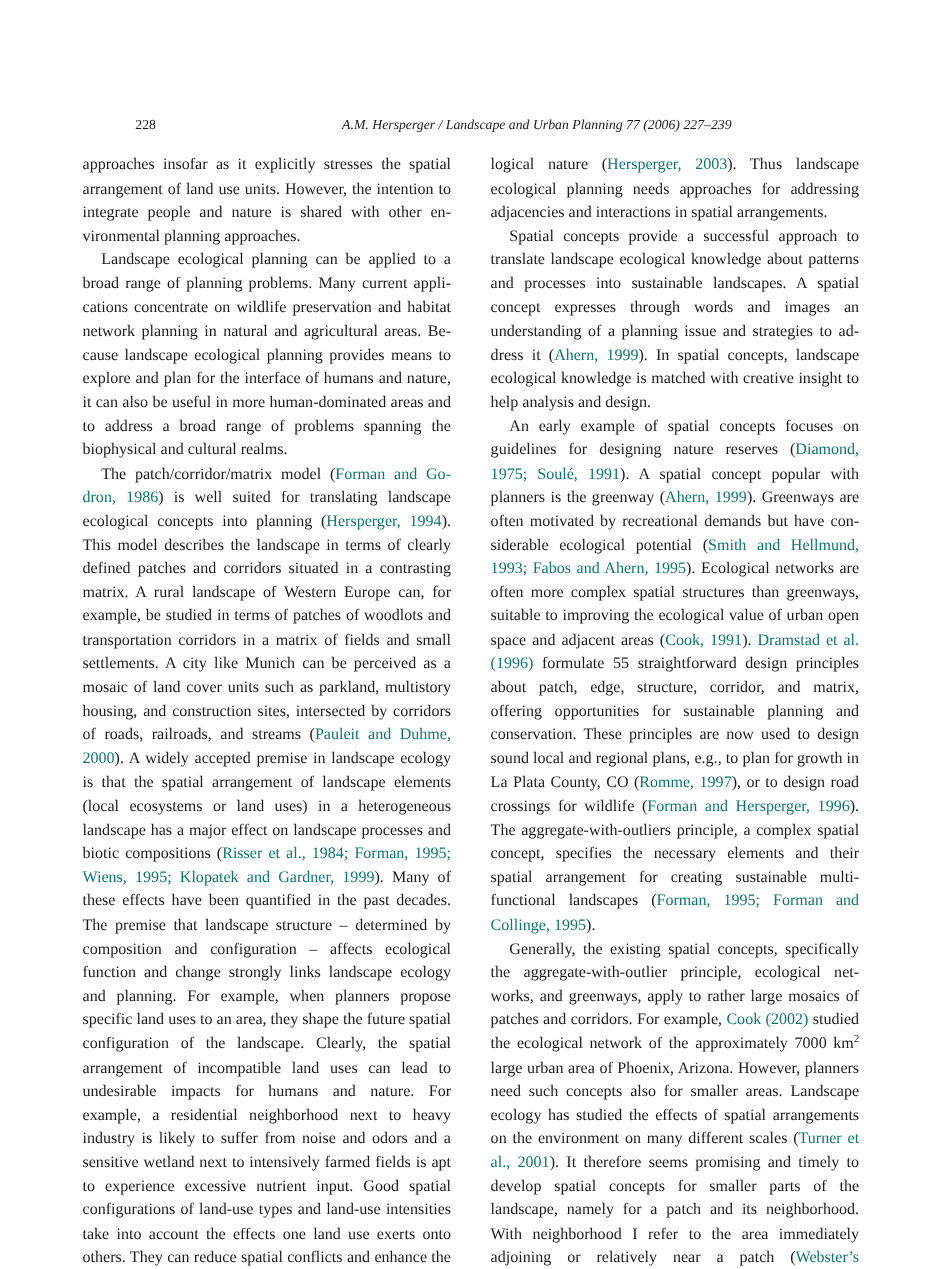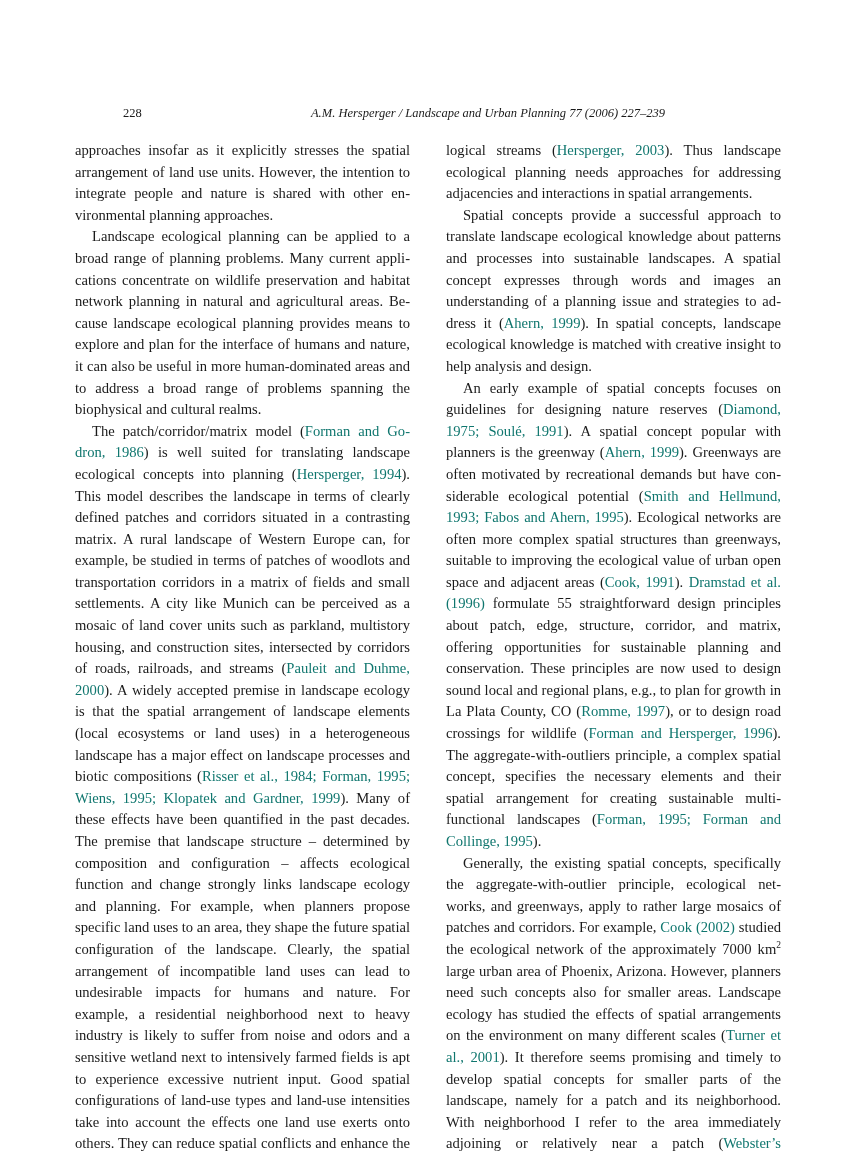--- a/index.html
+++ b/index.html
@@ -38,17 +38,17 @@
   <span class="running-head">A.M. Hersperger / Landscape and Urban Planning 77 (2006) 227–239</span>
 </div>
 
 <div class="col left">
   <p><span>approaches insofar as it explicitly stresses the spatial arrangement of land use units. However, the intention to integrate people and nature is shared with other en­vironmental planning approaches.</span></p>
   <p class="indent"><span>Landscape ecological planning can be applied to a broad range of planning problems. Many current appli­cations concentrate on wildlife preservation and habitat network planning in natural and agricultural areas. Be­cause landscape ecological planning provides means to explore and plan for the interface of humans and nature, it can also be useful in more human-dominated areas and to address a broad range of problems spanning the biophysical and cultural realms.</span></p>
   <p class="indent"><span>The patch/corridor/matrix model (</span><span class="cite">Forman and Go­dron, 1986</span><span>) is well suited for translating landscape ecological concepts into planning (</span><span class="cite">Hersperger, 1994</span><span>). This model describes the landscape in terms of clearly defined patches and corridors situated in a contrasting matrix. A rural landscape of Western Europe can, for example, be studied in terms of patches of woodlots and transportation corridors in a matrix of fields and small settlements. A city like Munich can be perceived as a mosaic of land cover units such as parkland, mul­tistory housing, and construction sites, intersected by corridors of roads, railroads, and streams (</span><span class="cite">Pauleit and Duhme, 2000</span><span>). A widely accepted premise in land­scape ecology is that the spatial arrangement of landscape elements (local ecosystems or land uses) in a heterogeneous landscape has a major effect on land­scape processes and biotic compositions (</span><span class="cite">Risser et al., 1984; Forman, 1995; Wiens, 1995; Klopatek and Gar­dner, 1999</span><span>). Many of these effects have been quantified in the past decades. The premise that landscape struc­ture – determined by composition and configuration – affects ecological function and change strongly links landscape ecology and planning. For example, when planners propose specific land uses to an area, they shape the future spatial configuration of the landscape. Clearly, the spatial arrangement of incompatible land uses can lead to undesirable impacts for humans and nature. For example, a residential neighborhood next to heavy industry is likely to suffer from noise and odors and a sensitive wetland next to intensively farmed fields is apt to experience excessive nutrient input. Good spatial configurations of land-use types and land-use intensities take into account the effects one land use exerts onto others. They can reduce spatial conflicts and enhance the quality of socio-economic and eco­</span></p>
 </div>
 
 <div class="col right">
-  <p><span>logical streams (</span><span class="cite">Hersperger, 2003</span><span>). Thus landscape ecological planning needs approaches for addressing adjacencies and interactions in spatial arrangements.</span></p>
+  <p><span>logical nature (</span><span class="cite">Hersperger, 2003</span><span>). Thus landscape ecological planning needs approaches for addressing adjacencies and interactions in spatial arrangements.</span></p>
   <p class="indent"><span>Spatial concepts provide a successful approach to translate landscape ecological knowledge about pat­terns and processes into sustainable landscapes. A spa­tial concept expresses through words and images an understanding of a planning issue and strategies to ad­dress it (</span><span class="cite">Ahern, 1999</span><span>). In spatial concepts, landscape ecological knowledge is matched with creative insight to help analysis and design.</span></p>
   <p class="indent"><span>An early example of spatial concepts focuses on guidelines for designing nature reserves (</span><span class="cite">Diamond, 1975; Soulé, 1991</span><span>). A spatial concept popular with planners is the greenway (</span><span class="cite">Ahern, 1999</span><span>). Greenways are often motivated by recreational demands but have con­siderable ecological potential (</span><span class="cite">Smith and Hellmund, 1993; Fabos and Ahern, 1995</span><span>). Ecological networks are often more complex spatial structures than green­ways, suitable to improving the ecological value of urban open space and adjacent areas (</span><span class="cite">Cook, 1991</span><span>). </span><span class="cite">Dramstad et al. (1996)</span><span> formulate 55 straightforward design principles about patch, edge, structure, corridor, and matrix, offering opportunities for sustainable plan­ning and conservation. These principles are now used to design sound local and regional plans, e.g., to plan for growth in La Plata County, CO (</span><span class="cite">Romme, 1997</span><span>), or to design road crossings for wildlife (</span><span class="cite">Forman and Hersperger, 1996</span><span>). The aggregate-with-outliers prin­ciple, a complex spatial concept, specifies the neces­sary elements and their spatial arrangement for creat­ing sustainable multi-functional landscapes (</span><span class="cite">Forman, 1995; Forman and Collinge, 1995</span><span>).</span></p>
   <p class="indent"><span>Generally, the existing spatial concepts, specifically the aggregate-with-outlier principle, ecological net­works, and greenways, apply to rather large mosaics of patches and corridors. For example, </span><span class="cite">Cook (2002)</span><span> studied the ecological network of the approximately 7000 km</span><sup>2</sup><span> large urban area of Phoenix, Arizona. However, planners need such concepts also for smaller areas. Landscape ecology has studied the effects of spa­tial arrangements on the environment on many different scales (</span><span class="cite">Turner et al., 2001</span><span>). It therefore seems promis­ing and timely to develop spatial concepts for smaller parts of the landscape, namely for a patch and its neigh­borhood. With neighborhood I refer to the area imme­diately adjoining or relatively near a patch (</span><span class="cite">Webster’s Dictionary, 1991</span></p>
 </div>
 
 </body></html>

